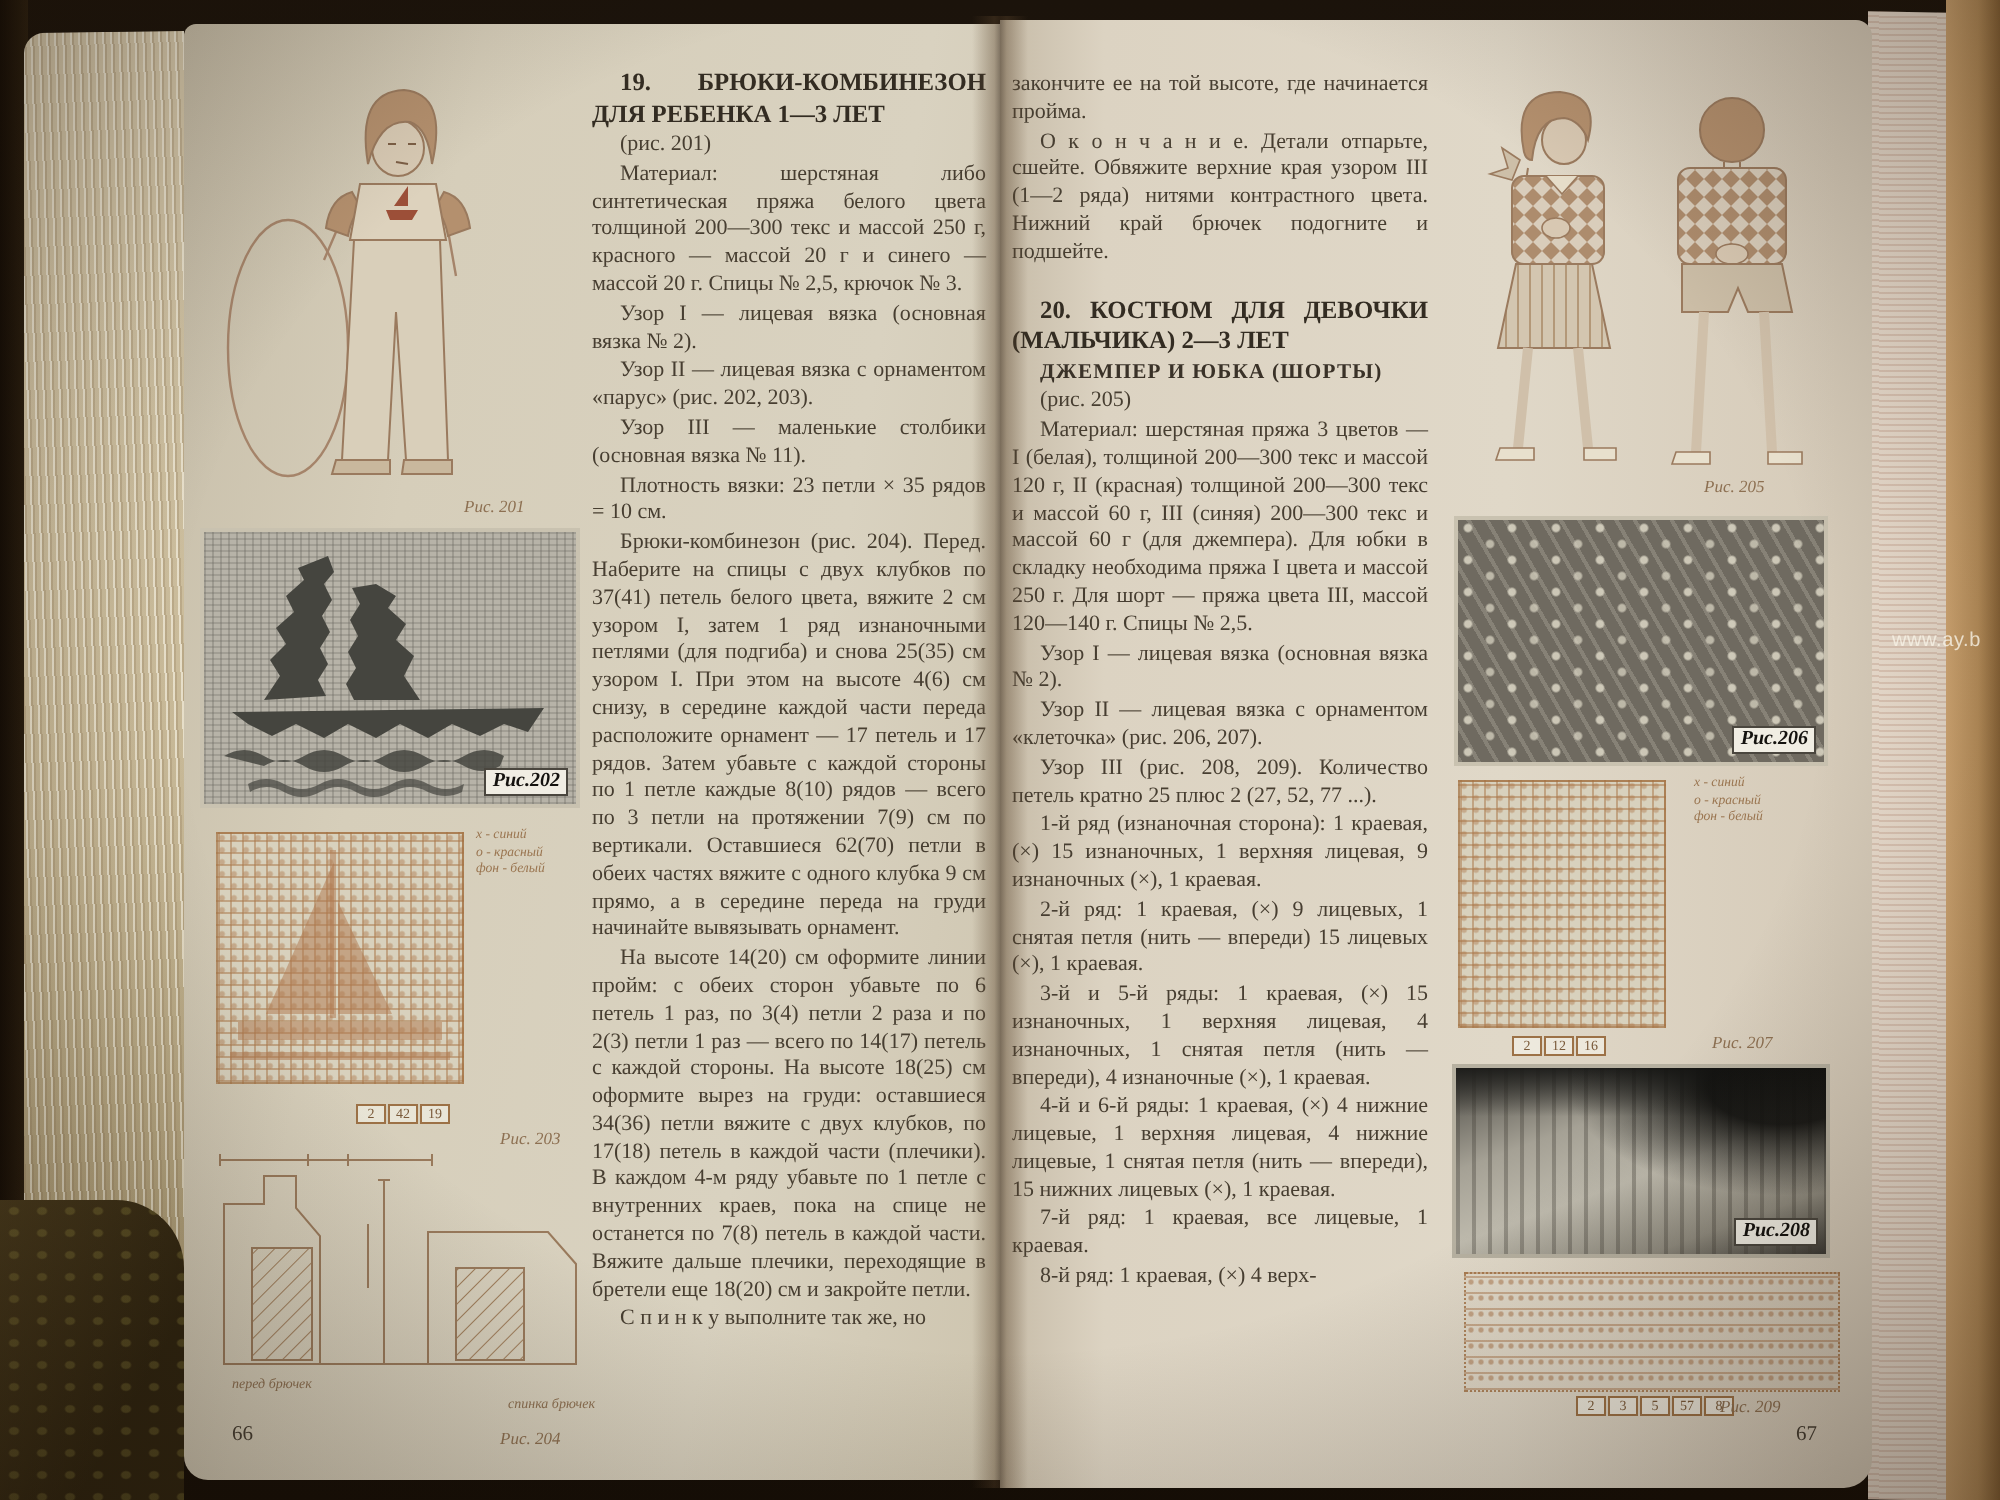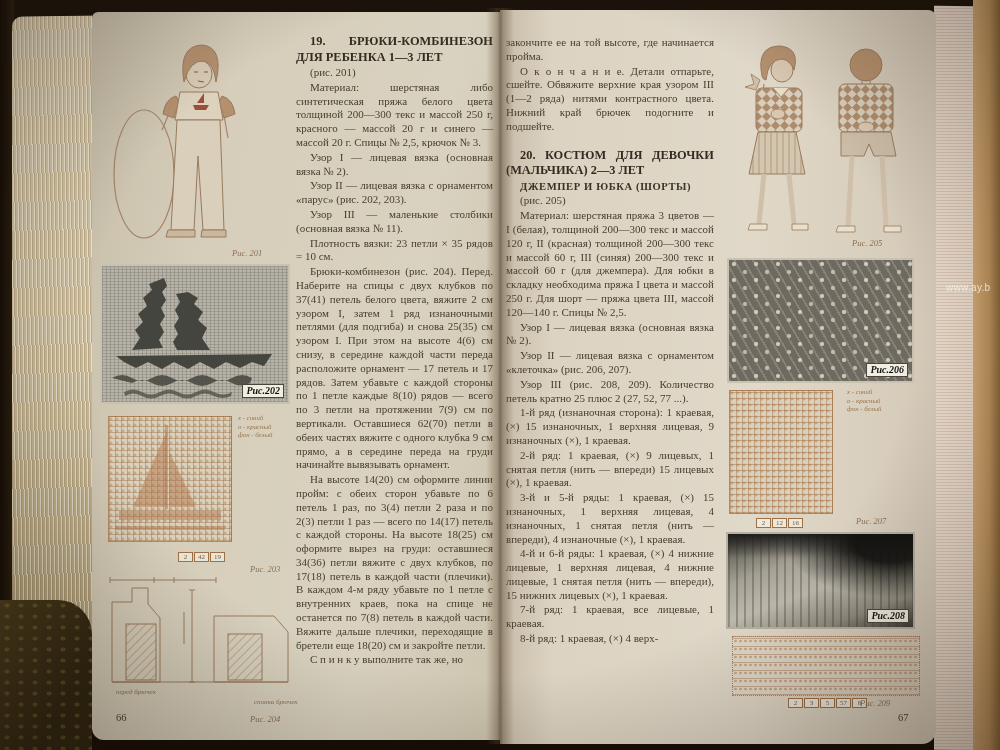--- a/index.html
+++ b/index.html
@@ -22,21 +22,21 @@
   .pages-edge-right{position:absolute;right:26px;top:6px;width:40px;height:744px;z-index:1;
          transform:skewY(1deg);
          background-color:#e9dccd;
          background-image:repeating-linear-gradient(0deg,rgba(190,150,130,.35) 0 1px,transparent 1px 3px);}
   .cover-edge-right{position:absolute;right:0;top:0;width:27px;height:750px;z-index:1;
          background:linear-gradient(90deg,#d2a874,#b9905c 60%,#8a6538);}
   .spine-shadow{position:absolute;left:486px;top:8px;width:28px;height:736px;z-index:4;pointer-events:none;
          background:linear-gradient(90deg,rgba(80,60,40,0),rgba(90,68,44,.4) 40%,rgba(58,42,26,.55) 50%,rgba(90,68,44,.38) 62%,rgba(80,60,40,0));}
   .vignette{position:absolute;inset:0;z-index:9;pointer-events:none;
          background:radial-gradient(ellipse at 50% 45%,rgba(0,0,0,0) 58%,rgba(28,17,6,.38) 100%);}
-  .watermark{position:absolute;left:946px;top:282px;z-index:10;
+  .watermark{position:absolute;left:946px;top:315px;z-index:10;
          font:10px "Liberation Sans",sans-serif;color:rgba(248,242,230,.8);letter-spacing:.3px;text-align:right;}
   
   .page{position:absolute;z-index:2;}
   .page-left{left:92px;top:12px;width:408px;height:728px;border-radius:6px 0 0 12px;
          background:linear-gradient(100deg,#c7beA9,#d6ceba 28%,#d9d2c0 70%,#cdc4ae);}
   .page-right{left:500px;top:10px;width:436px;height:734px;border-radius:0 8px 14px 0;
          background:linear-gradient(90deg,#c6bba7,#dcd3c2 12%,#e0d8c8 58%,#d6cbb9 96%);}
   
   .tcol{position:absolute;color:#473e31;font-size:11px;line-height:13.8px;text-align:justify;}
   .tcol p{margin:0 0 1px 0;text-indent:14px;}

